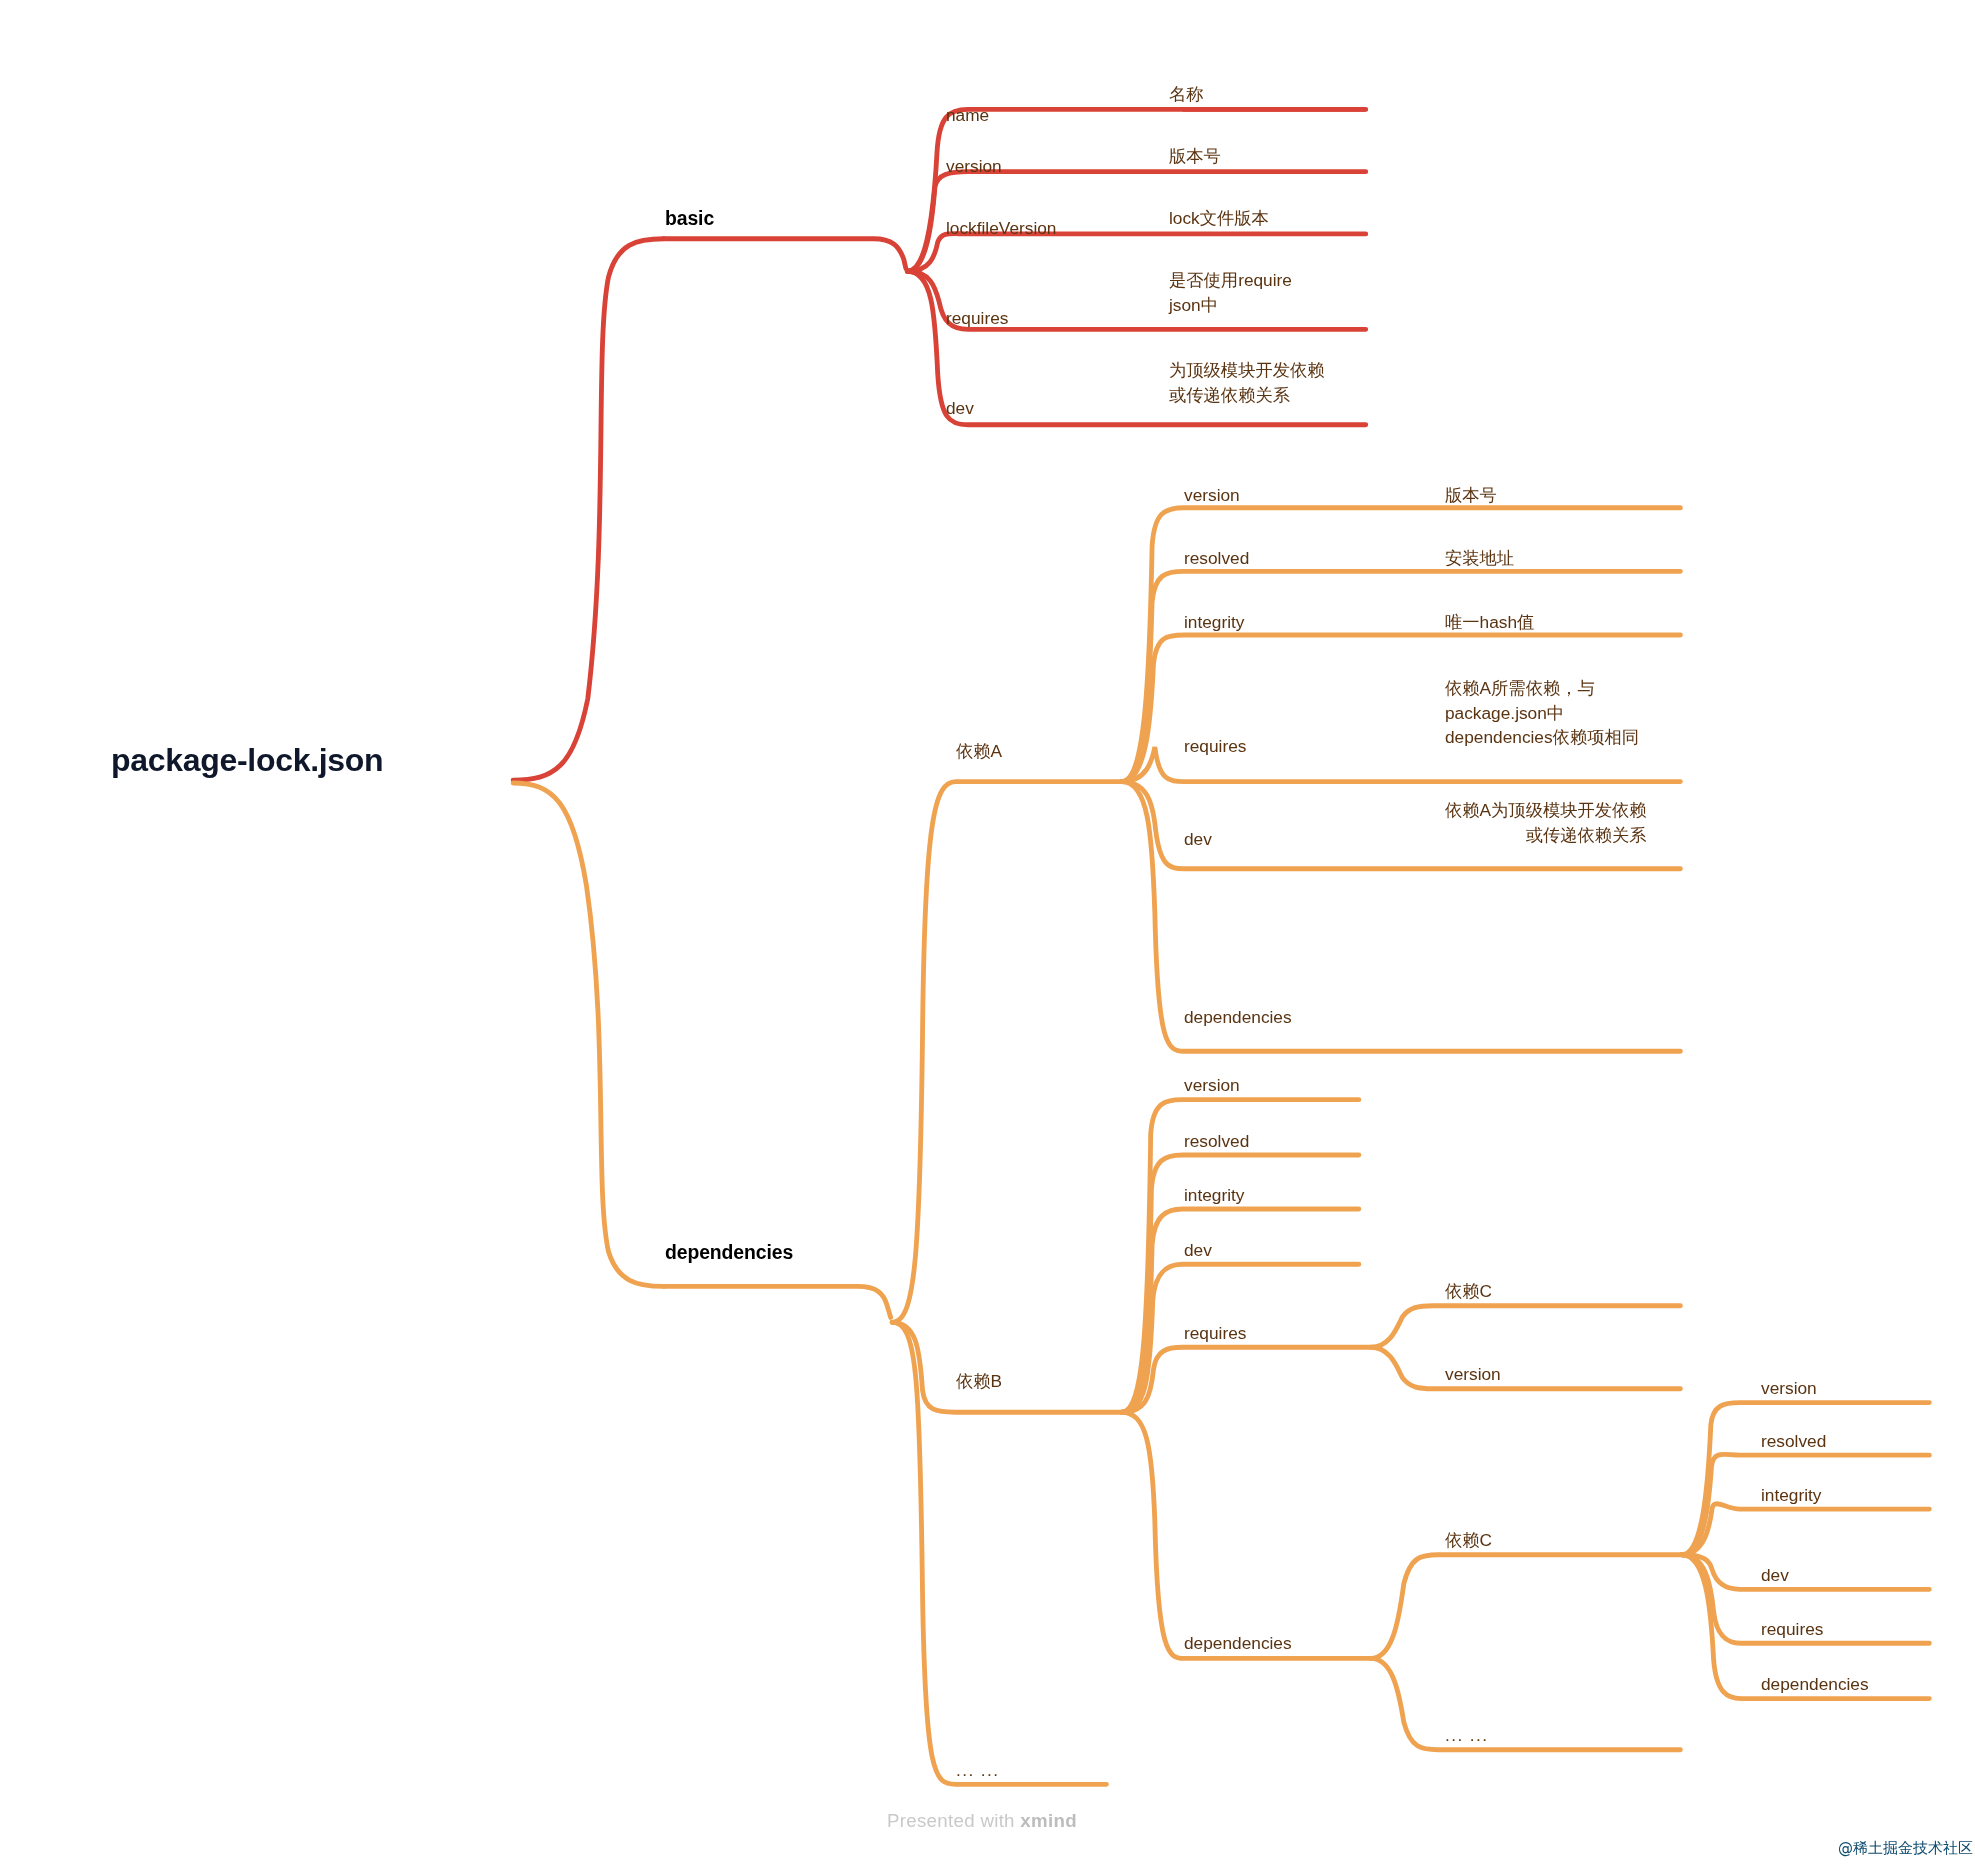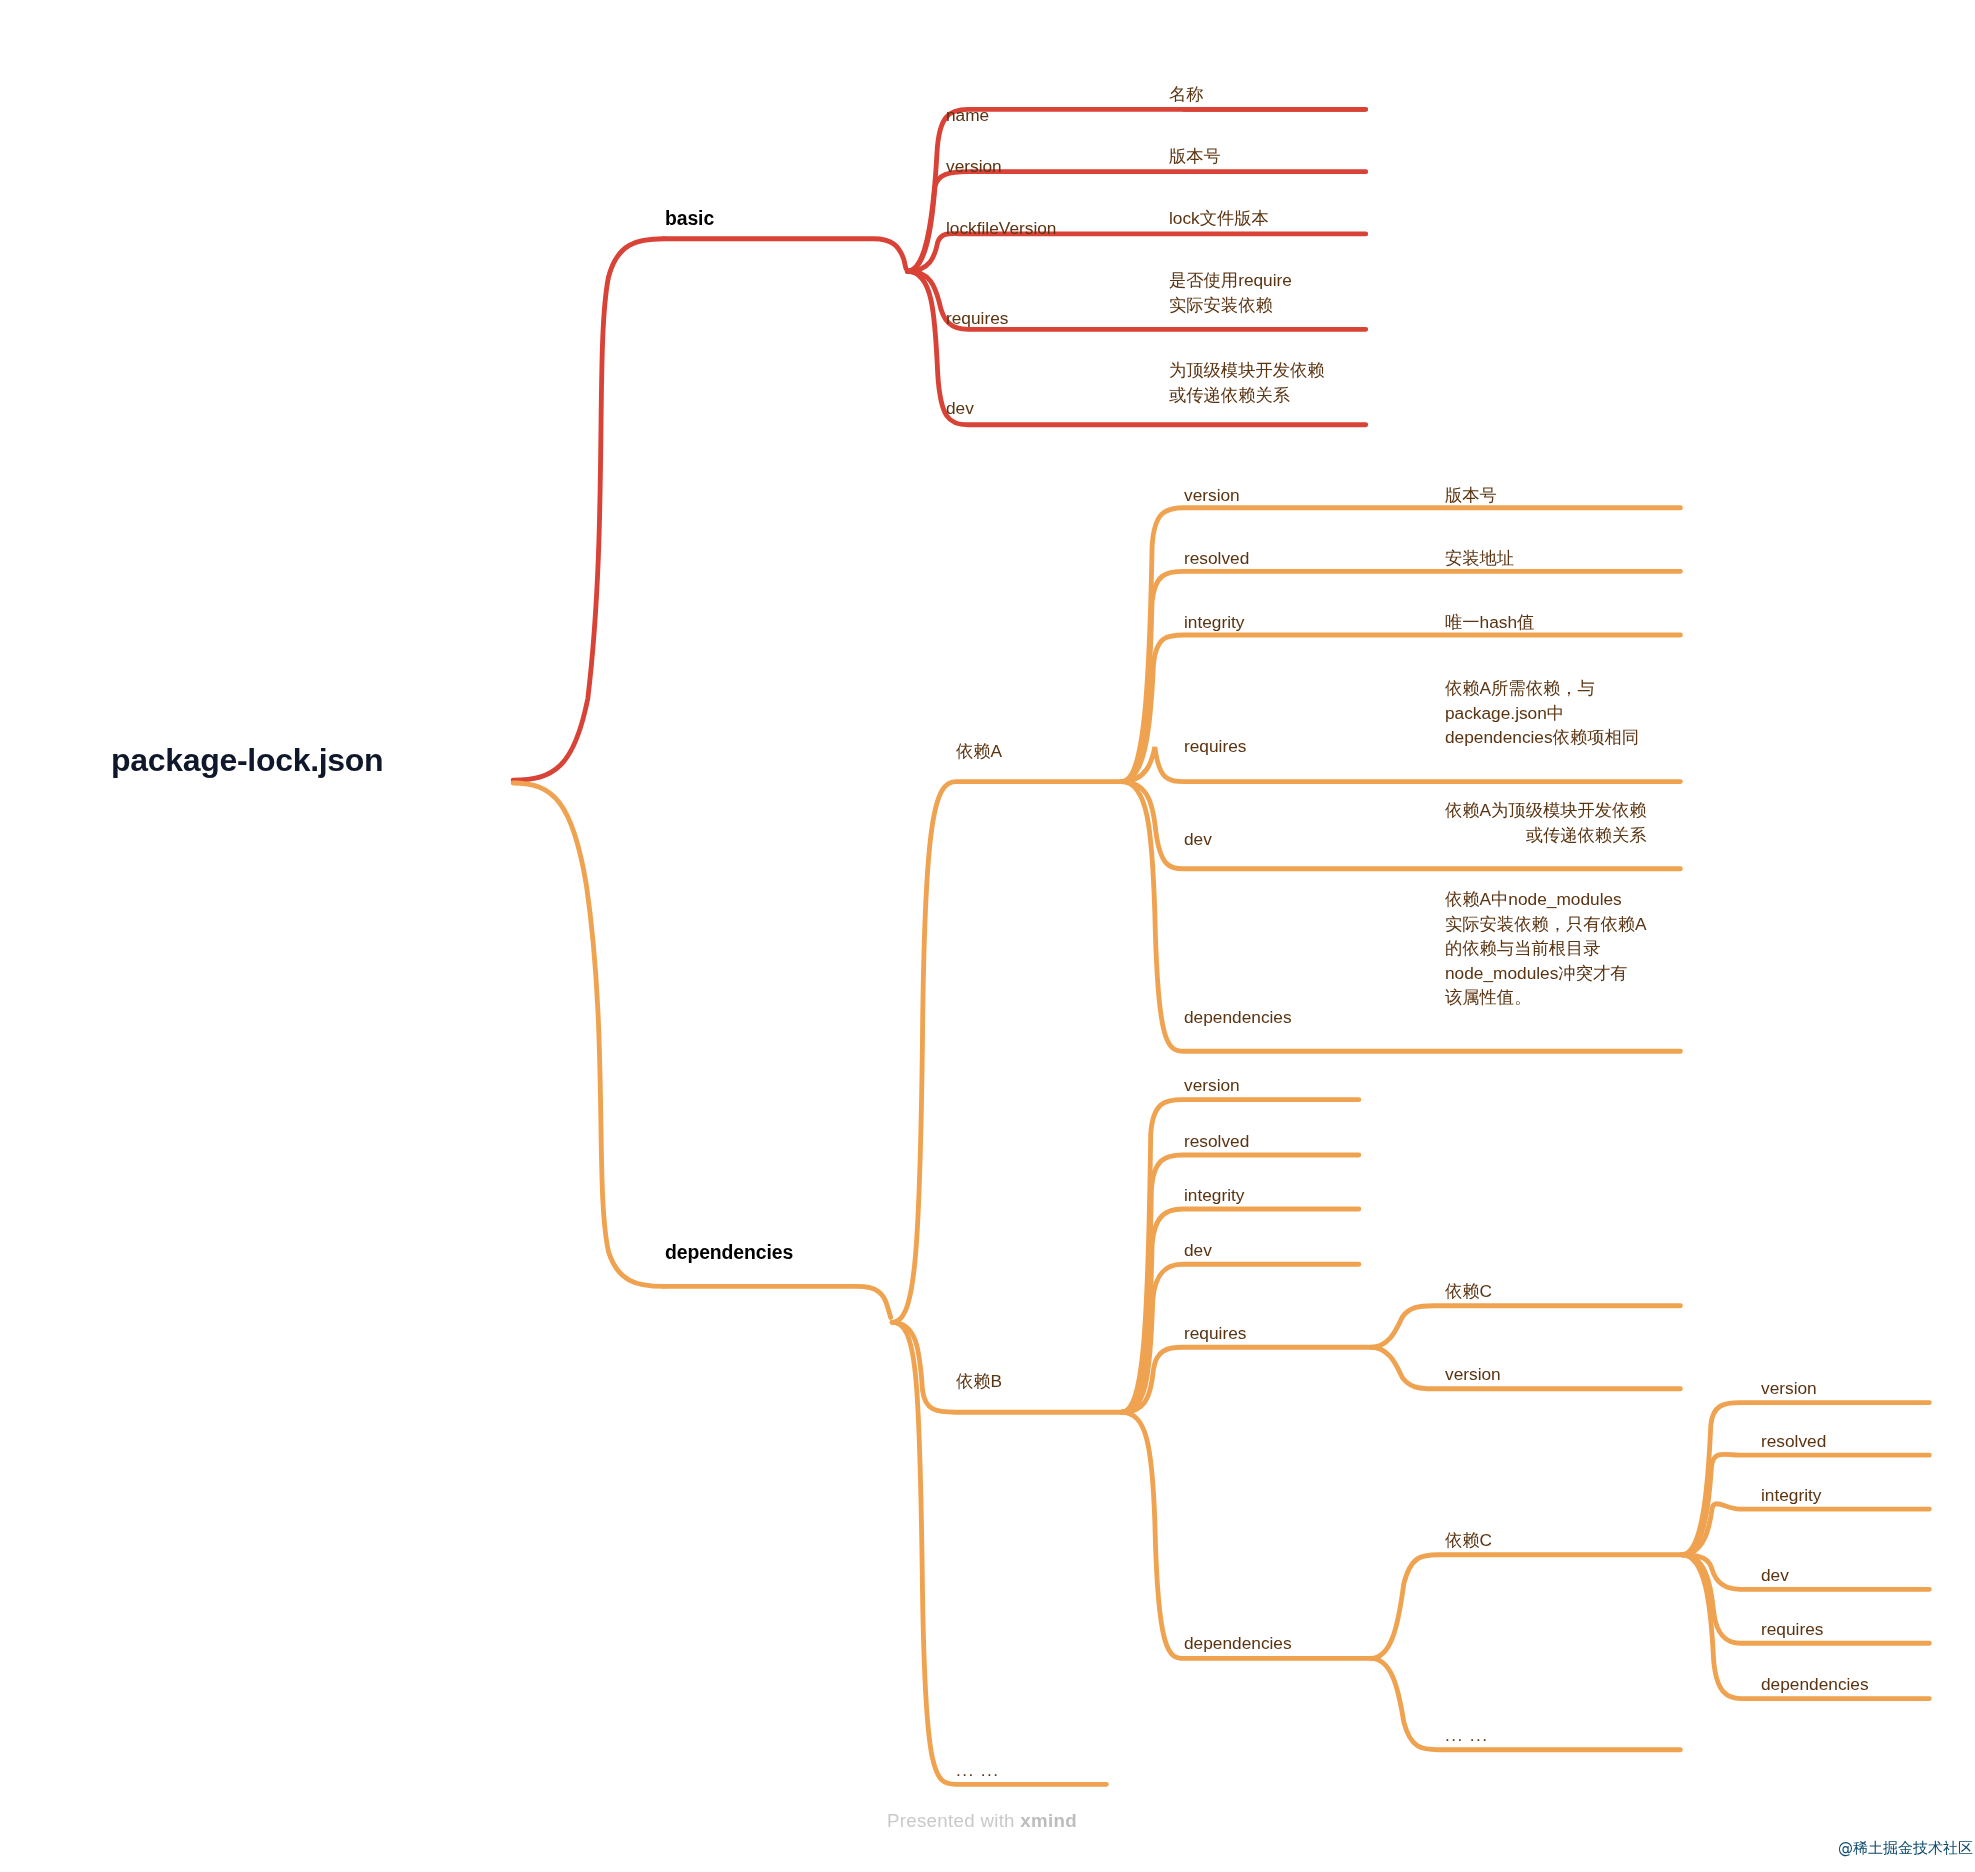--- a/index.html
+++ b/index.html
@@ -132,21 +132,21 @@
   <div class="node desc-node" style="left:1169px; top:82px;">名称</div>
 
   <div class="node sub-node" style="left:946px; top:154px;">version</div>
   <div class="node desc-node" style="left:1169px; top:144px;">版本号</div>
 
   <div class="node sub-node" style="left:946px; top:216px;">lockfileVersion</div>
   <div class="node desc-node" style="left:1169px; top:206px;">lock文件版本</div>
 
   <div class="node sub-node" style="left:946px; top:306px;">requires</div>
   <div class="node desc-node" style="left:1169px; top:268px;">是否使用require
-实际安装依赖</div>
+json中</div>
 
   <div class="node sub-node" style="left:946px; top:396px;">dev</div>
   <div class="node desc-node" style="left:1169px; top:358px;">为顶级模块开发依赖
 或传递依赖关系</div>
 
   <div class="node main-node" style="left:665px; top:1267px; transform:translateY(-100%);">dependencies</div>
 
   <div class="node sub-node" style="left:956px; top:739px;">依赖A</div>
 
   <div class="node sub-node" style="left:1184px; top:483px;">version</div>
@@ -161,25 +161,20 @@
   <div class="node sub-node" style="left:1184px; top:734px;">requires</div>
   <div class="node desc-node" style="left:1445px; top:676px;">依赖A所需依赖，与
 package.json中
 dependencies依赖项相同</div>
 
   <div class="node sub-node" style="left:1184px; top:827px;">dev</div>
   <div class="node desc-node" style="left:1445px; top:798px;text-align:right;">依赖A为顶级模块开发依赖
 或传递依赖关系</div>
 
   <div class="node sub-node" style="left:1184px; top:1005px;">dependencies</div>
-  <div class="node desc-node" style="left:1445px; top:887px;">依赖A中node_modules
-实际安装依赖，只有依赖A
-的依赖与当前根目录
-node_modules冲突才有
-该属性值。</div>
 
   <div class="node sub-node" style="left:956px; top:1369px;">依赖B</div>
 
   <div class="node sub-node" style="left:1184px; top:1073px;">version</div>
   <div class="node sub-node" style="left:1184px; top:1129px;">resolved</div>
   <div class="node sub-node" style="left:1184px; top:1183px;">integrity</div>
   <div class="node sub-node" style="left:1184px; top:1238px;">dev</div>
   <div class="node sub-node" style="left:1184px; top:1321px;">requires</div>
   <div class="node sub-node" style="left:1184px; top:1631px;">dependencies</div>
 

